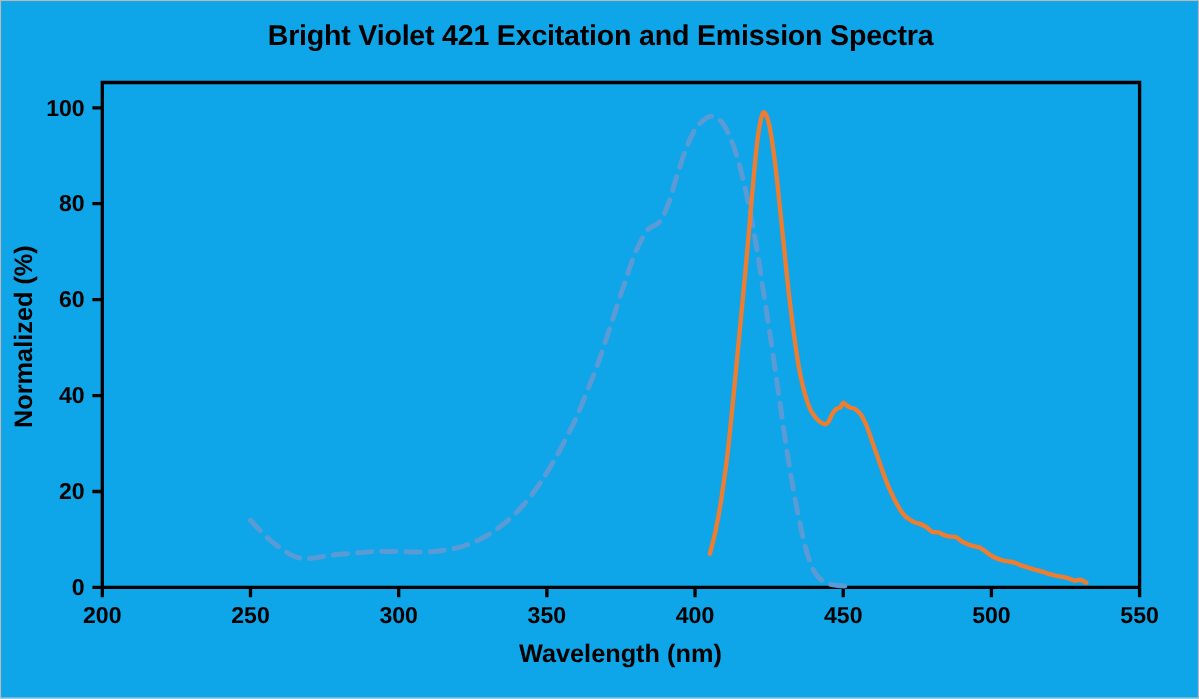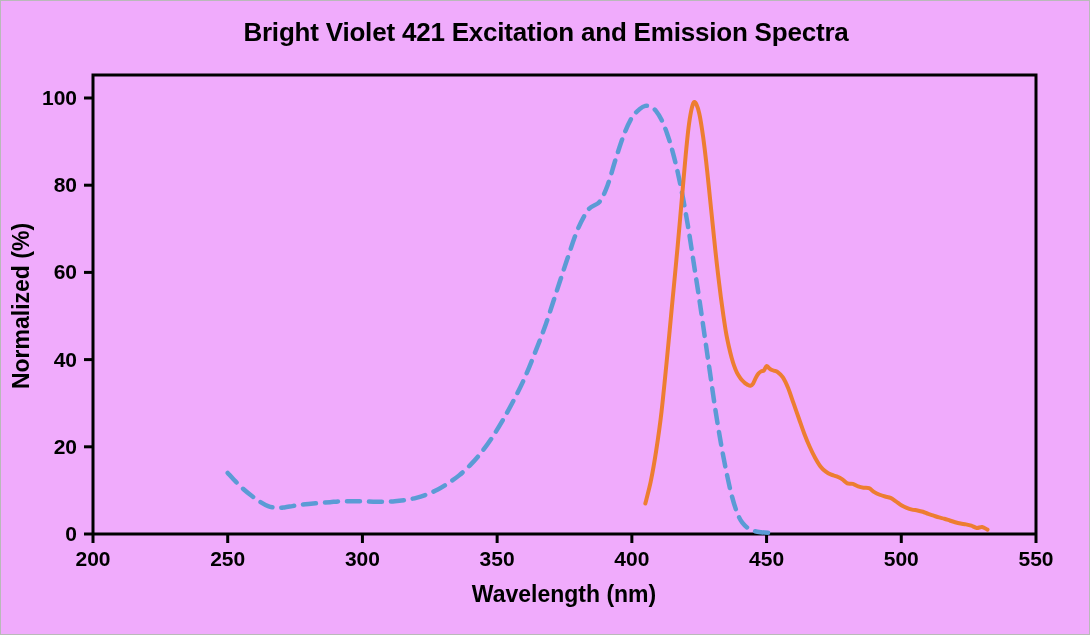--- a/index.html
+++ b/index.html
@@ -8,21 +8,21 @@
     padding: 0;
     background: #ffffff;
   }
   body {
     font-family: "Liberation Sans", sans-serif;
   }
   #figure {
     position: relative;
     width: 1090px;
     height: 635px;
-    background: #f0abfc;
+    background: #0ea5e9;
     border: 1px solid #b9b9b9;
     box-sizing: border-box;
     overflow: hidden;
   }
   #chart-title {
     position: absolute;
     left: 0;
     top: 16px;
     width: 1090px;
     text-align: center;

